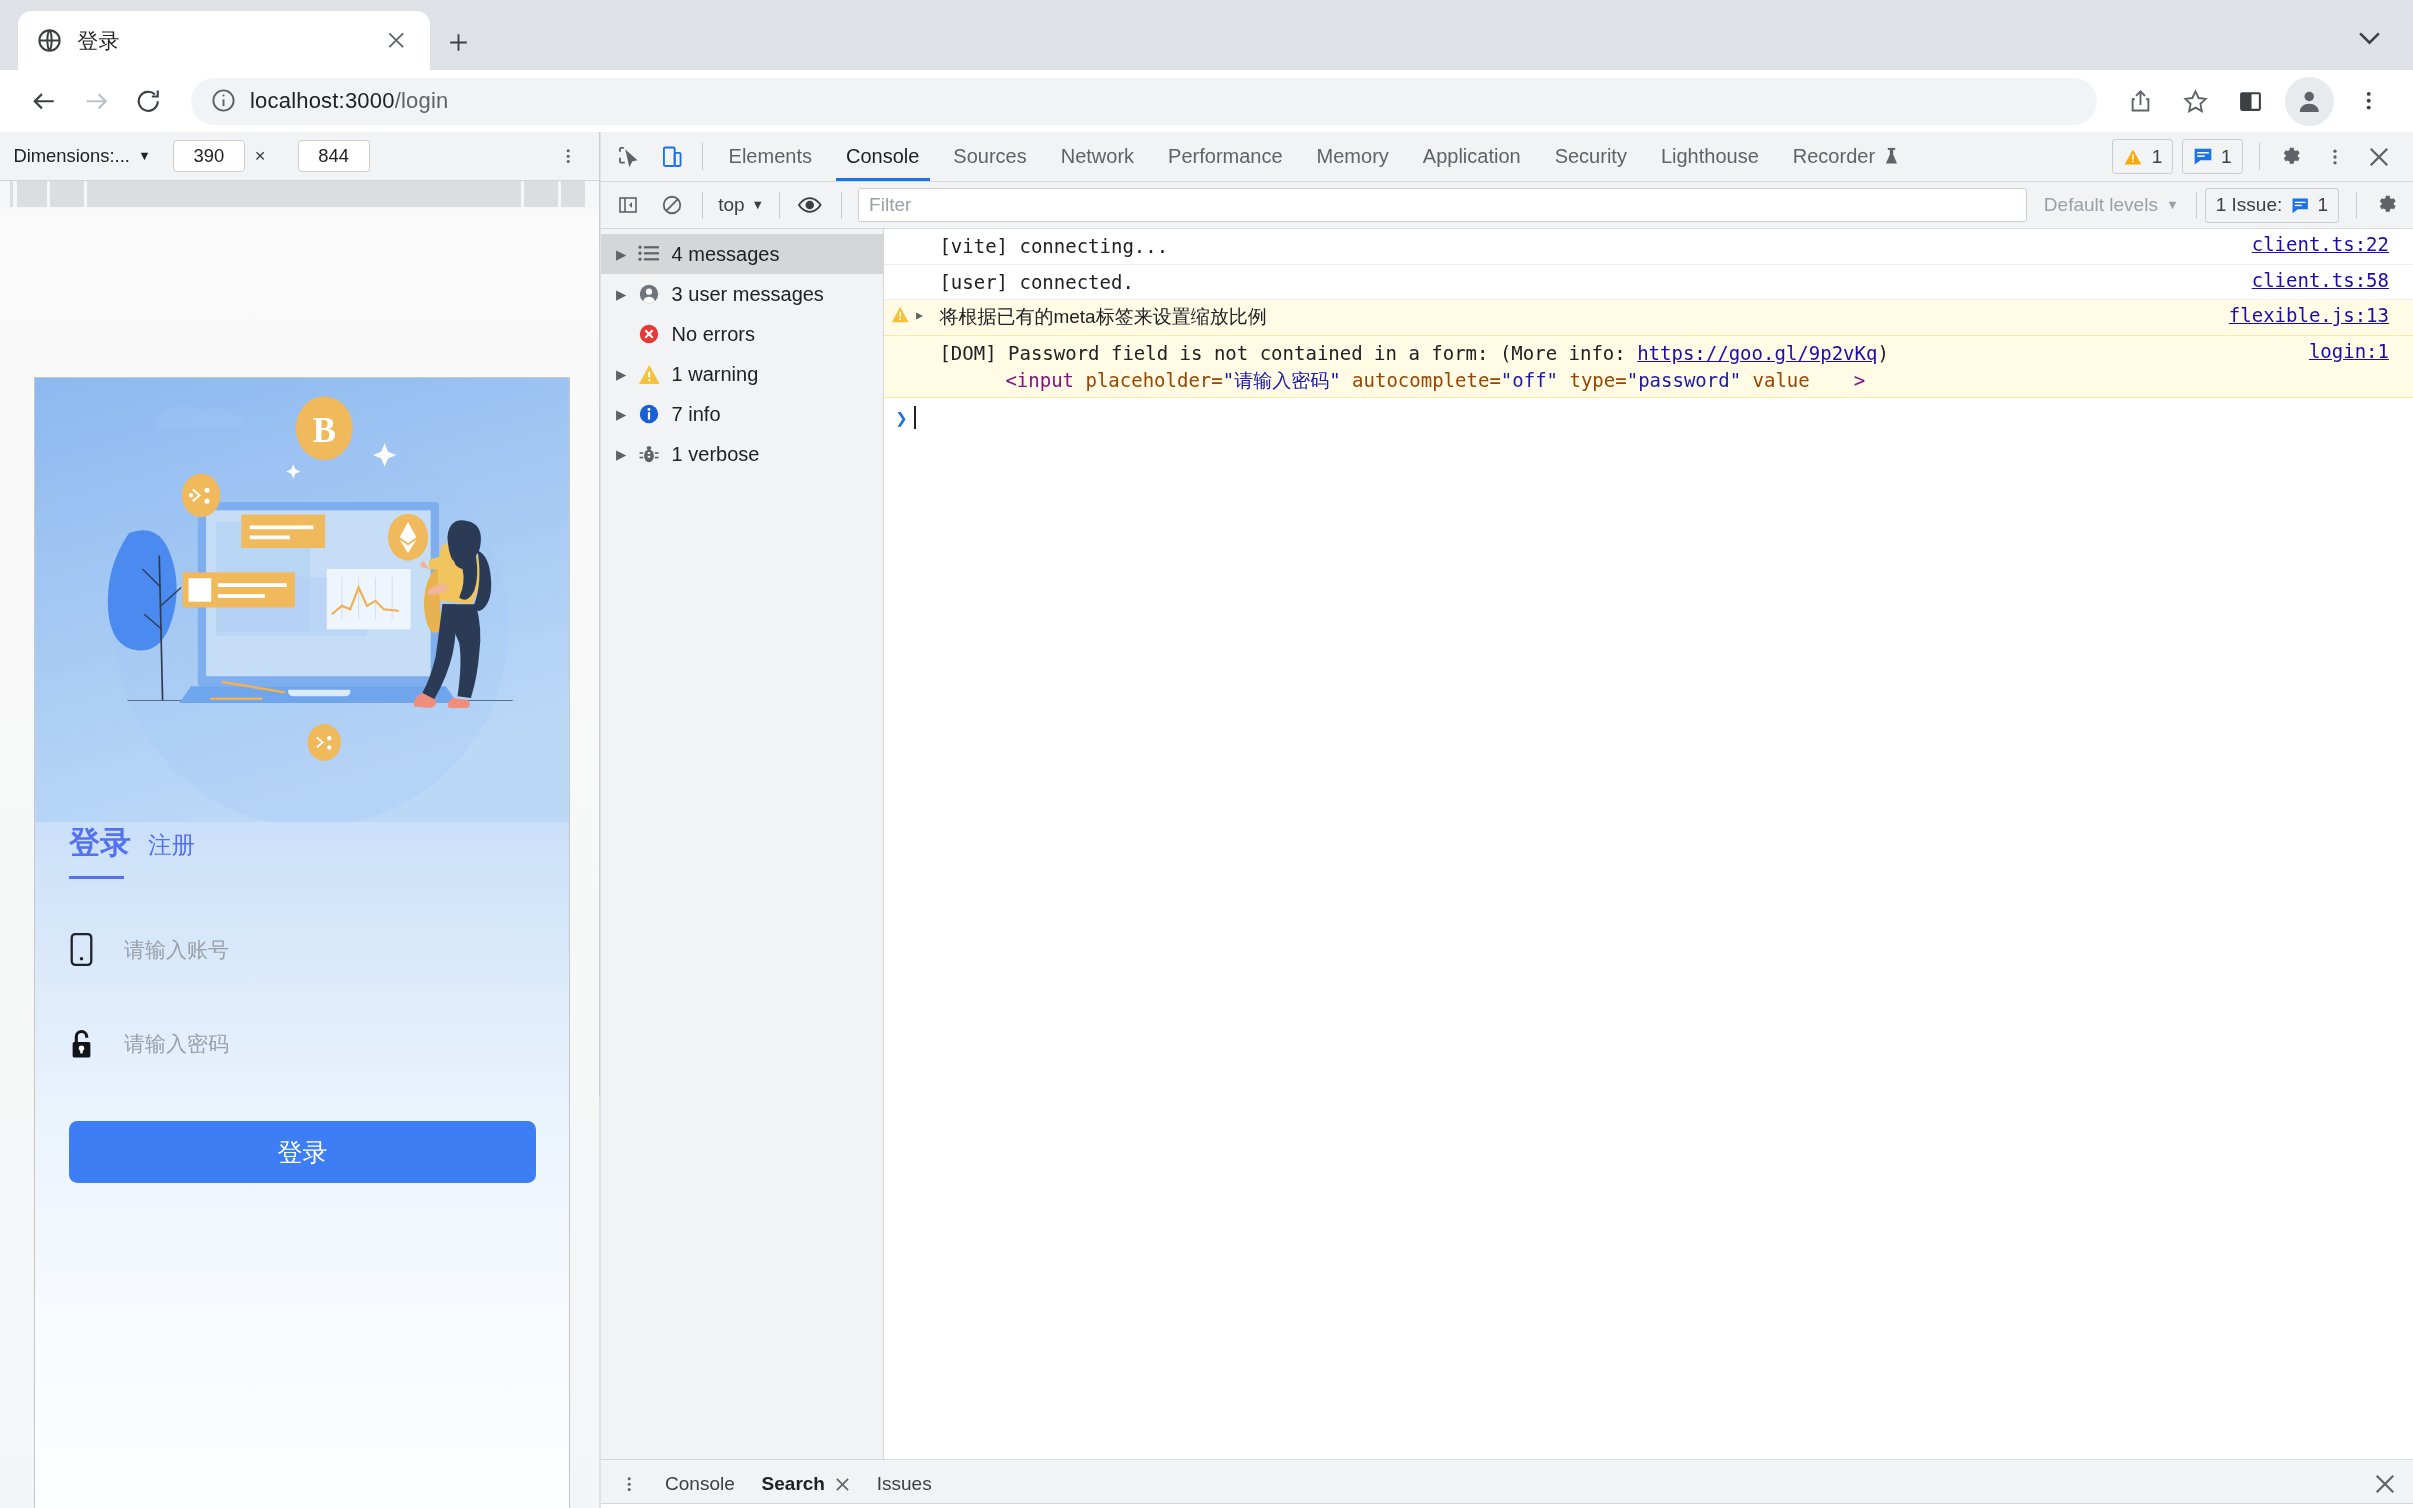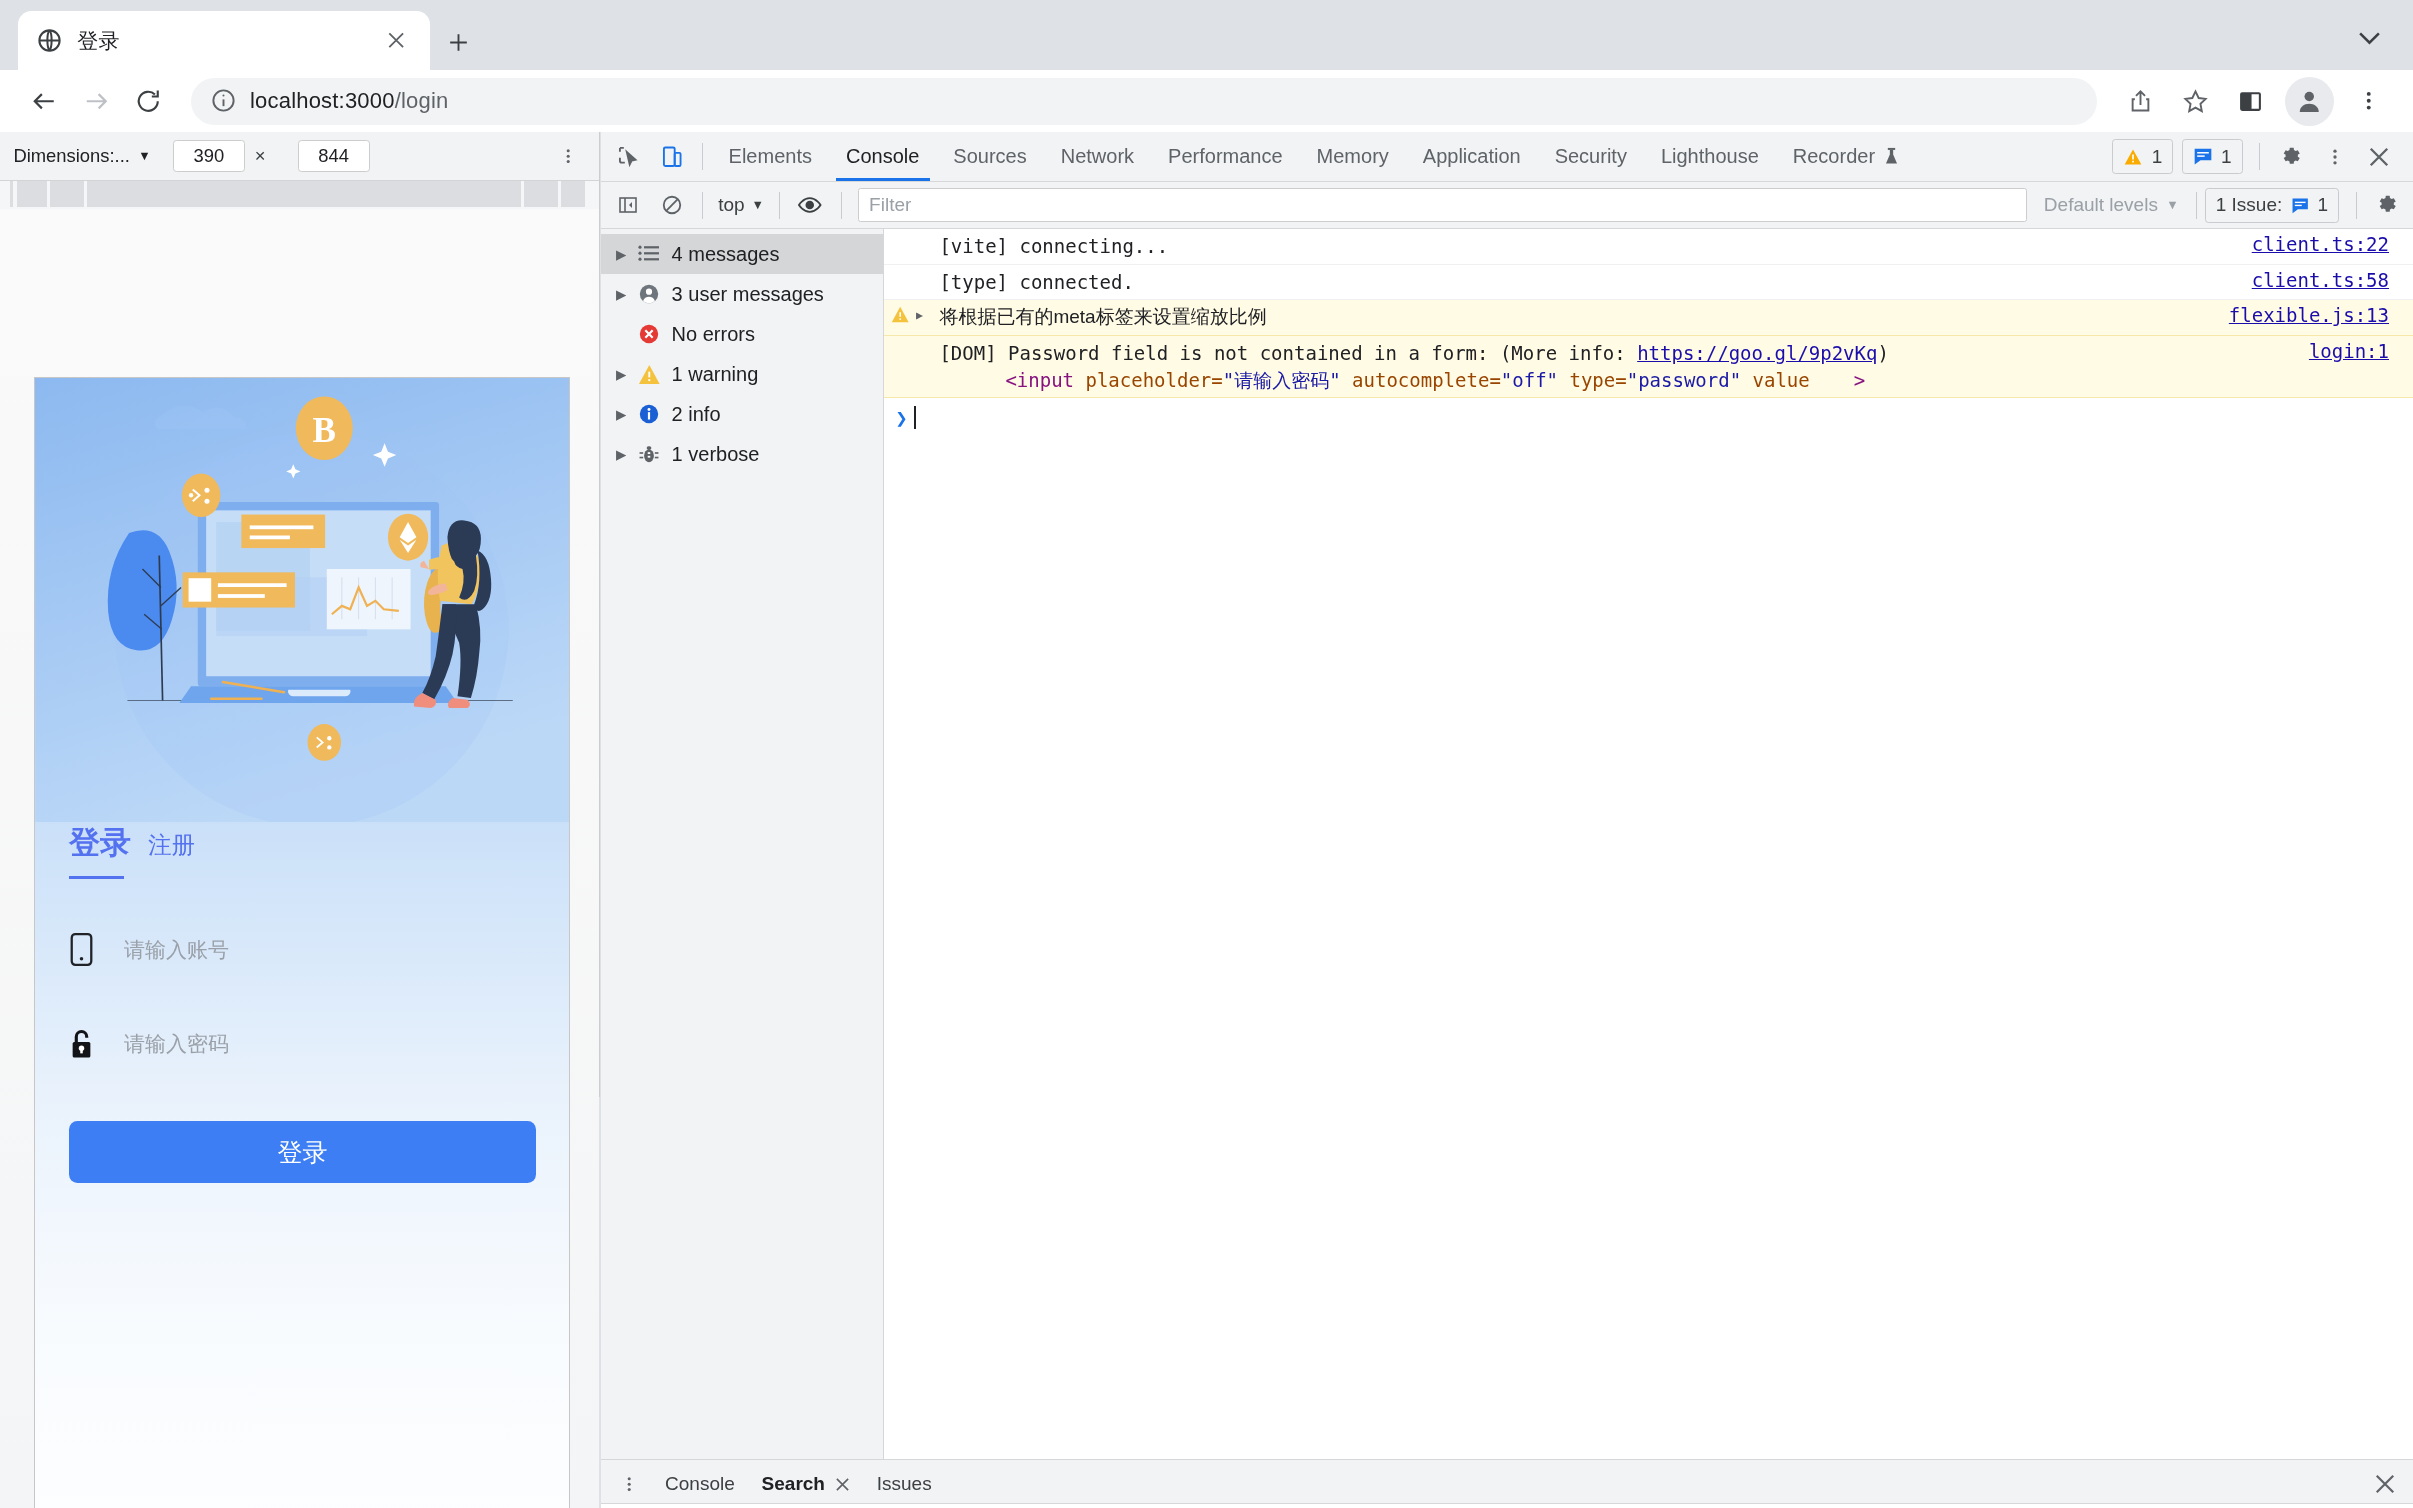--- a/index.html
+++ b/index.html
@@ -669,21 +669,21 @@
         </div>
         <div class="cs-item">
           <span class="cs-arrow">▶</span>
           <span class="cs-icon">
             <svg width="22" height="22" viewBox="0 0 24 24">
                 <circle cx="12" cy="12" r="10" fill="#1a5fd4"></circle>
               <circle cx="12" cy="7" r="1.6" fill="#fff"></circle>
                 <rect x="10.8" y="10" width="2.4" height="8" fill="#fff"></rect>
               </svg>
           </span>
-          <span class="cs-label">2 info</span>
+          <span class="cs-label">7 info</span>
         </div>
         <div class="cs-item">
           <span class="cs-arrow">▶</span>
           <span class="cs-icon">
             <svg width="20" height="20" viewBox="0 0 22 22" fill="#5f6368">
               <ellipse cx="11" cy="13" rx="5.4" ry="7"></ellipse>
                 <rect x="8.4" y="2.5" width="5.2" height="4" rx="2"></rect>
               <rect x="0.6" y="9" width="4" height="1.8"></rect>
                 <rect x="17.4" y="9" width="4" height="1.8"></rect>
               <rect x="0.6" y="14" width="4" height="1.8"></rect>
@@ -701,21 +701,21 @@
         <div class="log-row">
           <span class="log-gutter"></span>
           <span class="log-expand"></span>
           <span class="log-text">[vite] connecting...</span>
           <span class="log-src">client.ts:22</span>
         </div>
 
         <div class="log-row">
           <span class="log-gutter"></span>
           <span class="log-expand"></span>
-          <span class="log-text">[type] connected.</span>
+          <span class="log-text">[user] connected.</span>
           <span class="log-src">client.ts:58</span>
         </div>
 
         <div class="log-row warn">
           <span class="log-gutter">
             <svg width="18.4" height="17" viewBox="0 0 24 22" fill="#f5c23e">
               <path d="M12 1l11 20H1z"></path>
                 <rect x="11" y="8" width="2" height="6" fill="#fff"></rect>
                 <rect x="11" y="16" width="2" height="2" fill="#fff"></rect>
             </svg>

